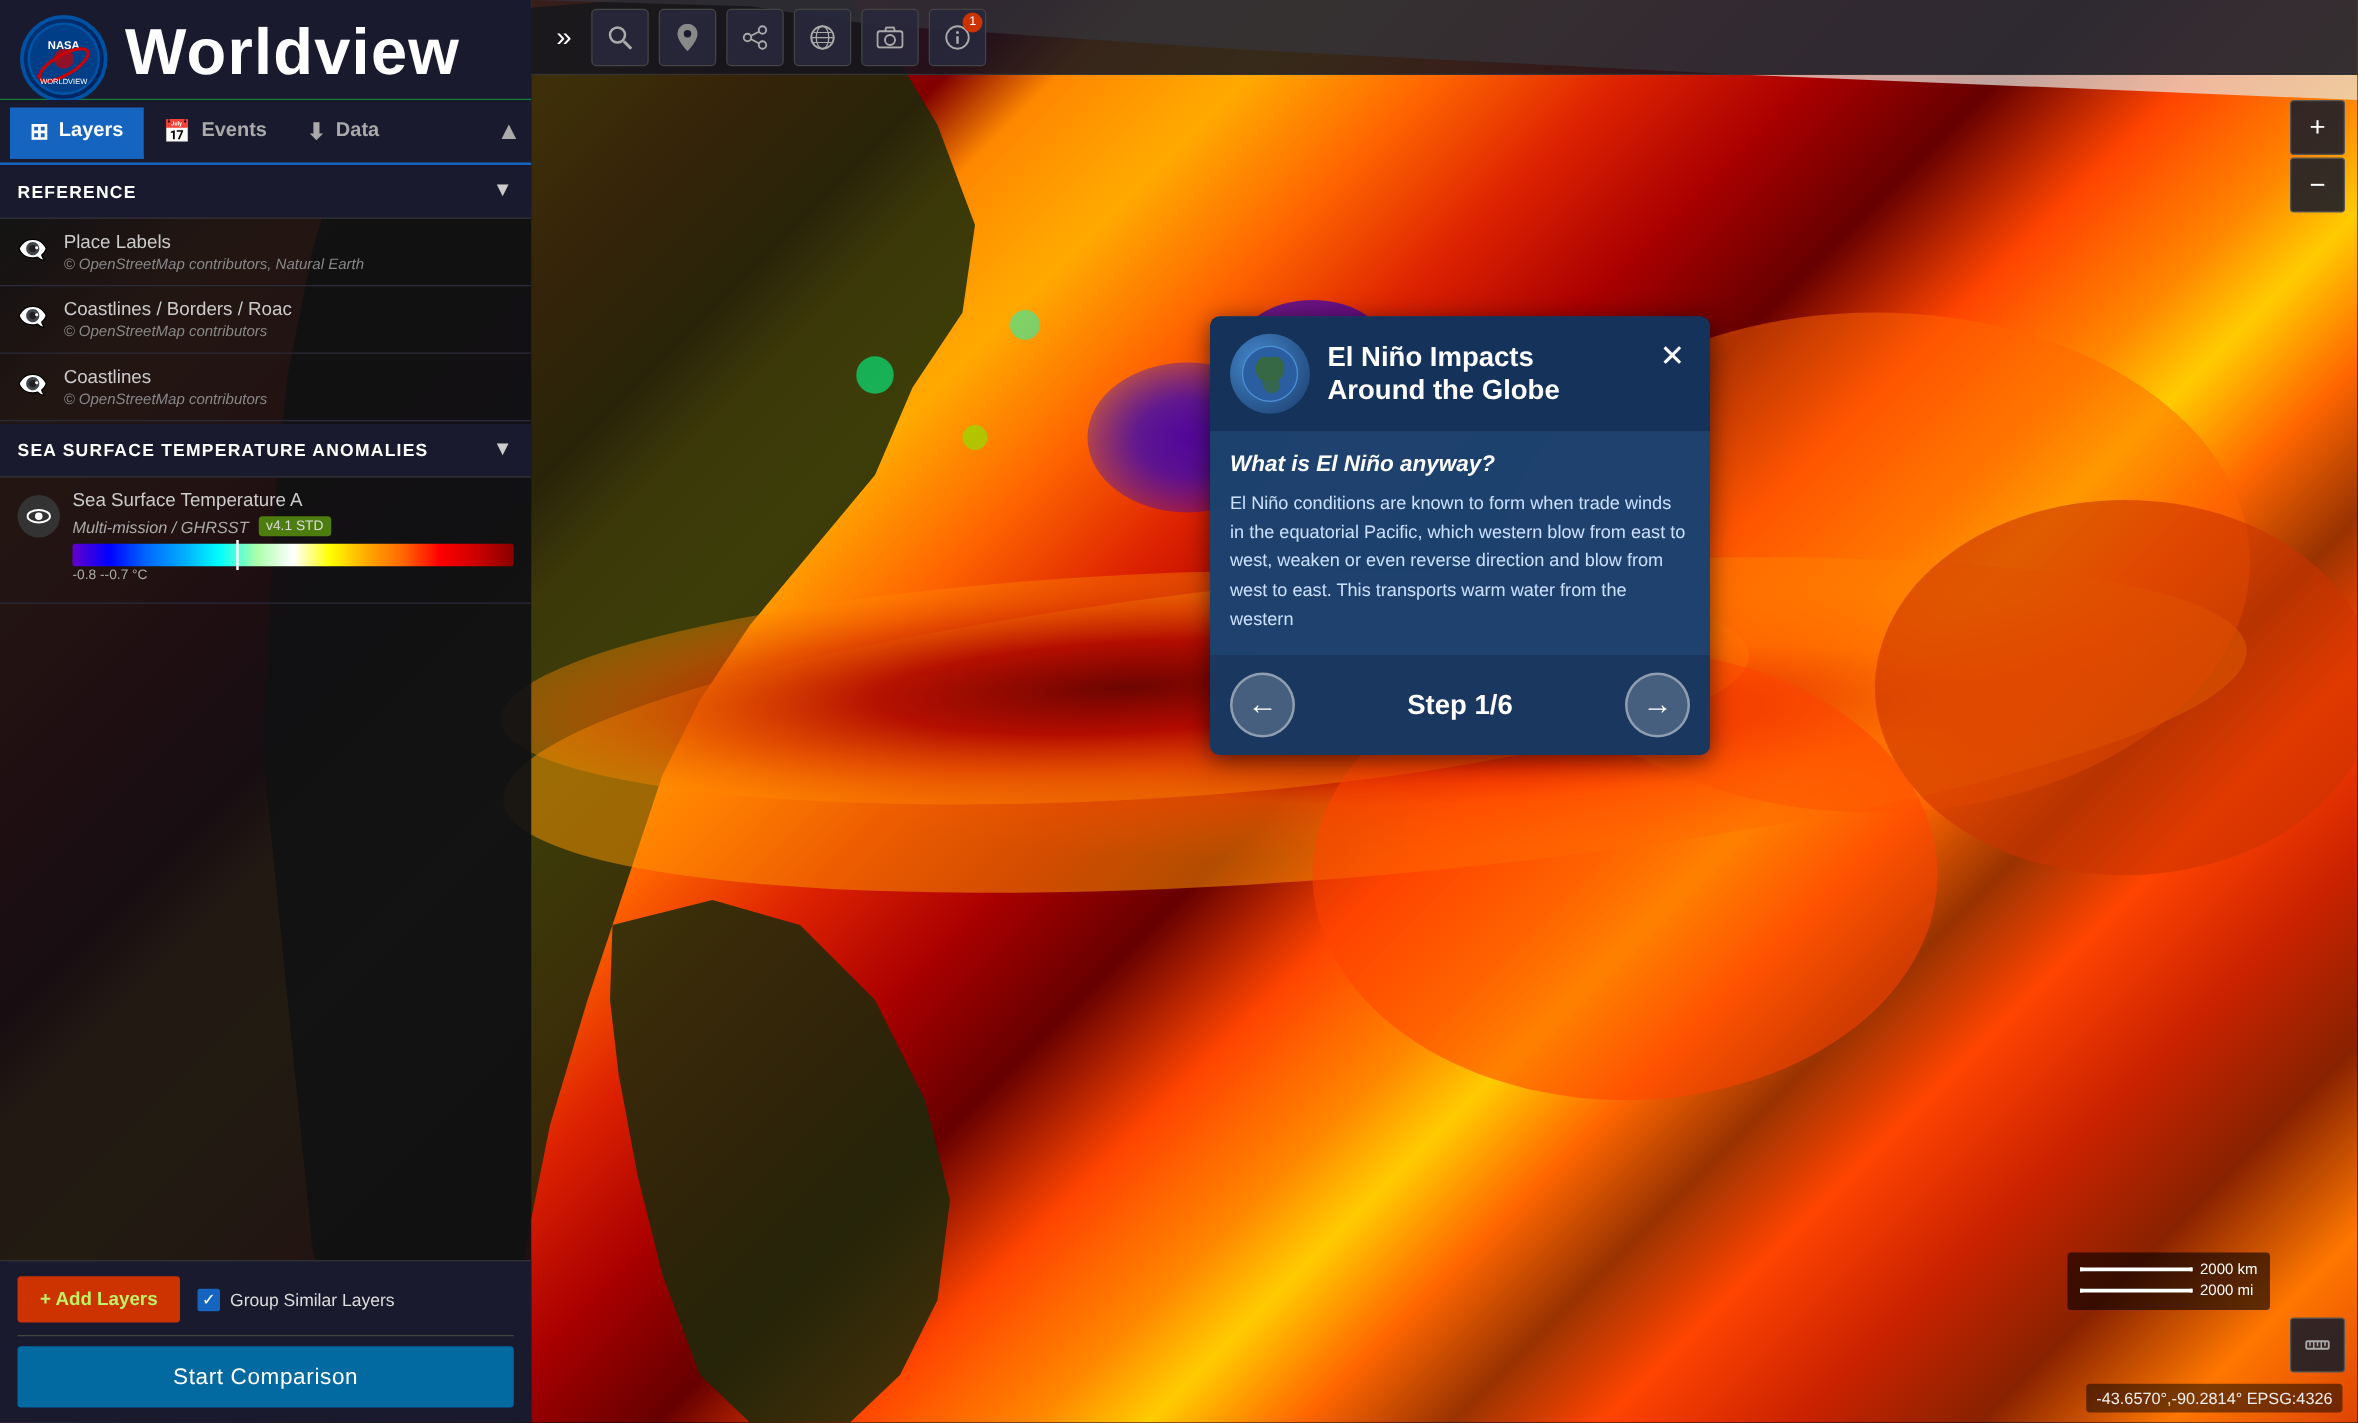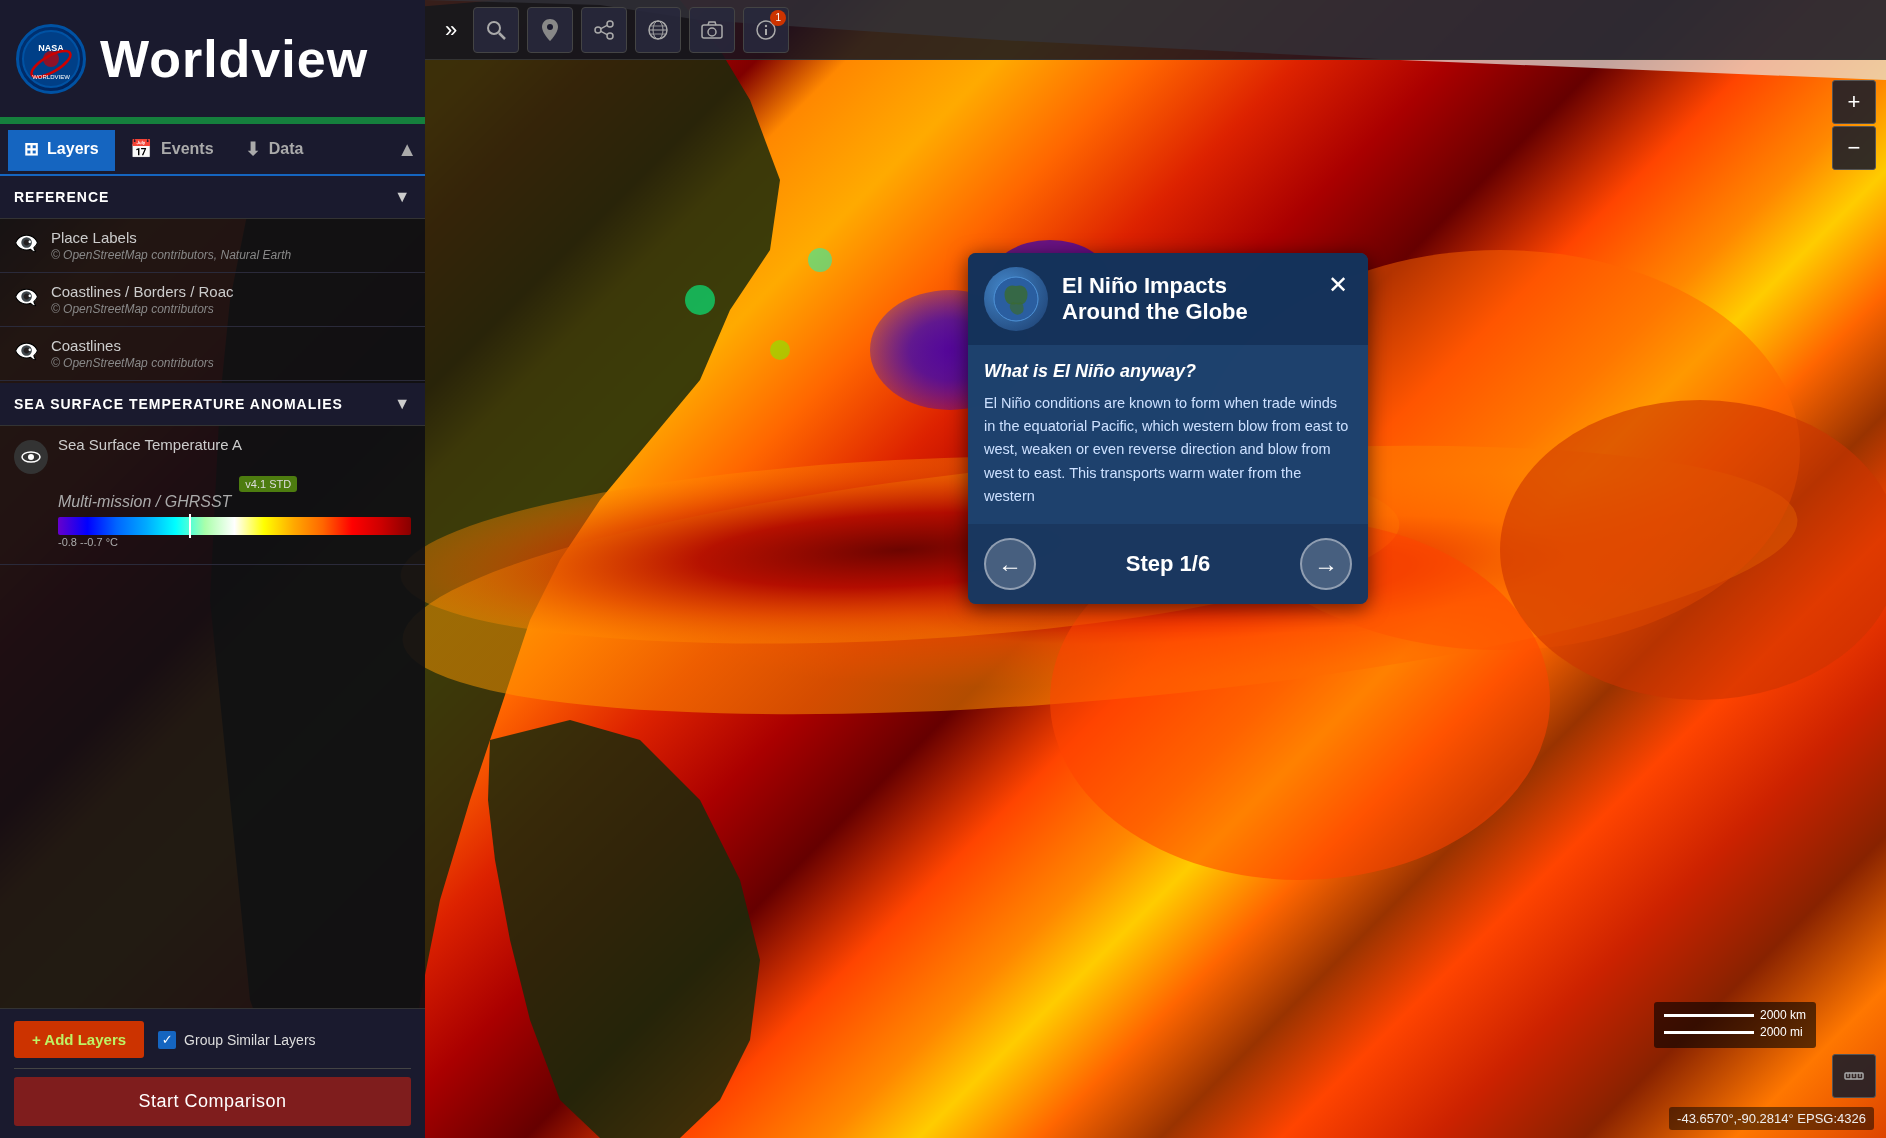--- a/index.html
+++ b/index.html
@@ -51,25 +51,24 @@
       width: 425px;
       height: 100%;
       background: rgba(15,15,20,0.92);
       display: flex;
       flex-direction: column;
     }
 
     
     #header {
       display: flex;
-      align-items: center;
       padding: 12px 16px;
       background: #1a1a2e;
-      border-bottom: 7px solid #15803d;
-      height: 124px;
+      border-bottom: 1px solid #15803d;
+      height: 80px;
     }
 
     #nasa-logo {
       width: 70px;
       height: 70px;
       border-radius: 50%;
       background: radial-gradient(circle at 40% 40%, #003f87, #001a4d);
       border: 3px solid #0052a3;
       display: flex; align-items: center; justify-content: center;
       flex-shrink: 0;
@@ -185,21 +184,21 @@
       margin-top: 4px;
       background: #333;
       border-radius: 50%;
       width: 34px; height: 34px;
       display: flex; align-items: center; justify-content: center;
     }
 
     .sst-layer-body { flex: 1; }
     .sst-layer-name { color: #ccc; font-size: 15px; font-weight: 500; }
     .sst-layer-meta { display: flex; align-items: center; gap: 8px; margin-top: 4px; }
-    .sst-mission { color: #aaa; font-size: 16px; font-style: italic; margin-top: 36px; }
+    .sst-mission { color: #aaa; font-size: 13px; font-style: italic; }
     .sst-version-badge {
       background: #4d7c0f;
       color: #ddd;
       font-size: 11px;
       padding: 2px 6px;
       border-radius: 3px;
     }
 
     
     .colorbar-container { padding: 6px 0; }
@@ -260,21 +259,21 @@
       border-radius: 2px;
       display: flex; align-items: center; justify-content: center;
       color: #fff; font-size: 13px;
     }
 
     .separator { height: 1px; background: #444; margin: 8px 0; }
 
     #start-comparison-btn {
       width: 100%;
       padding: 14px;
-      background: #7f1d1d;
+      background: #0369a1;
       color: #fff;
       border: none;
       font-size: 18px;
       cursor: pointer;
       border-radius: 3px;
       letter-spacing: 0.5px;
     }
 
     
     #top-toolbar {

